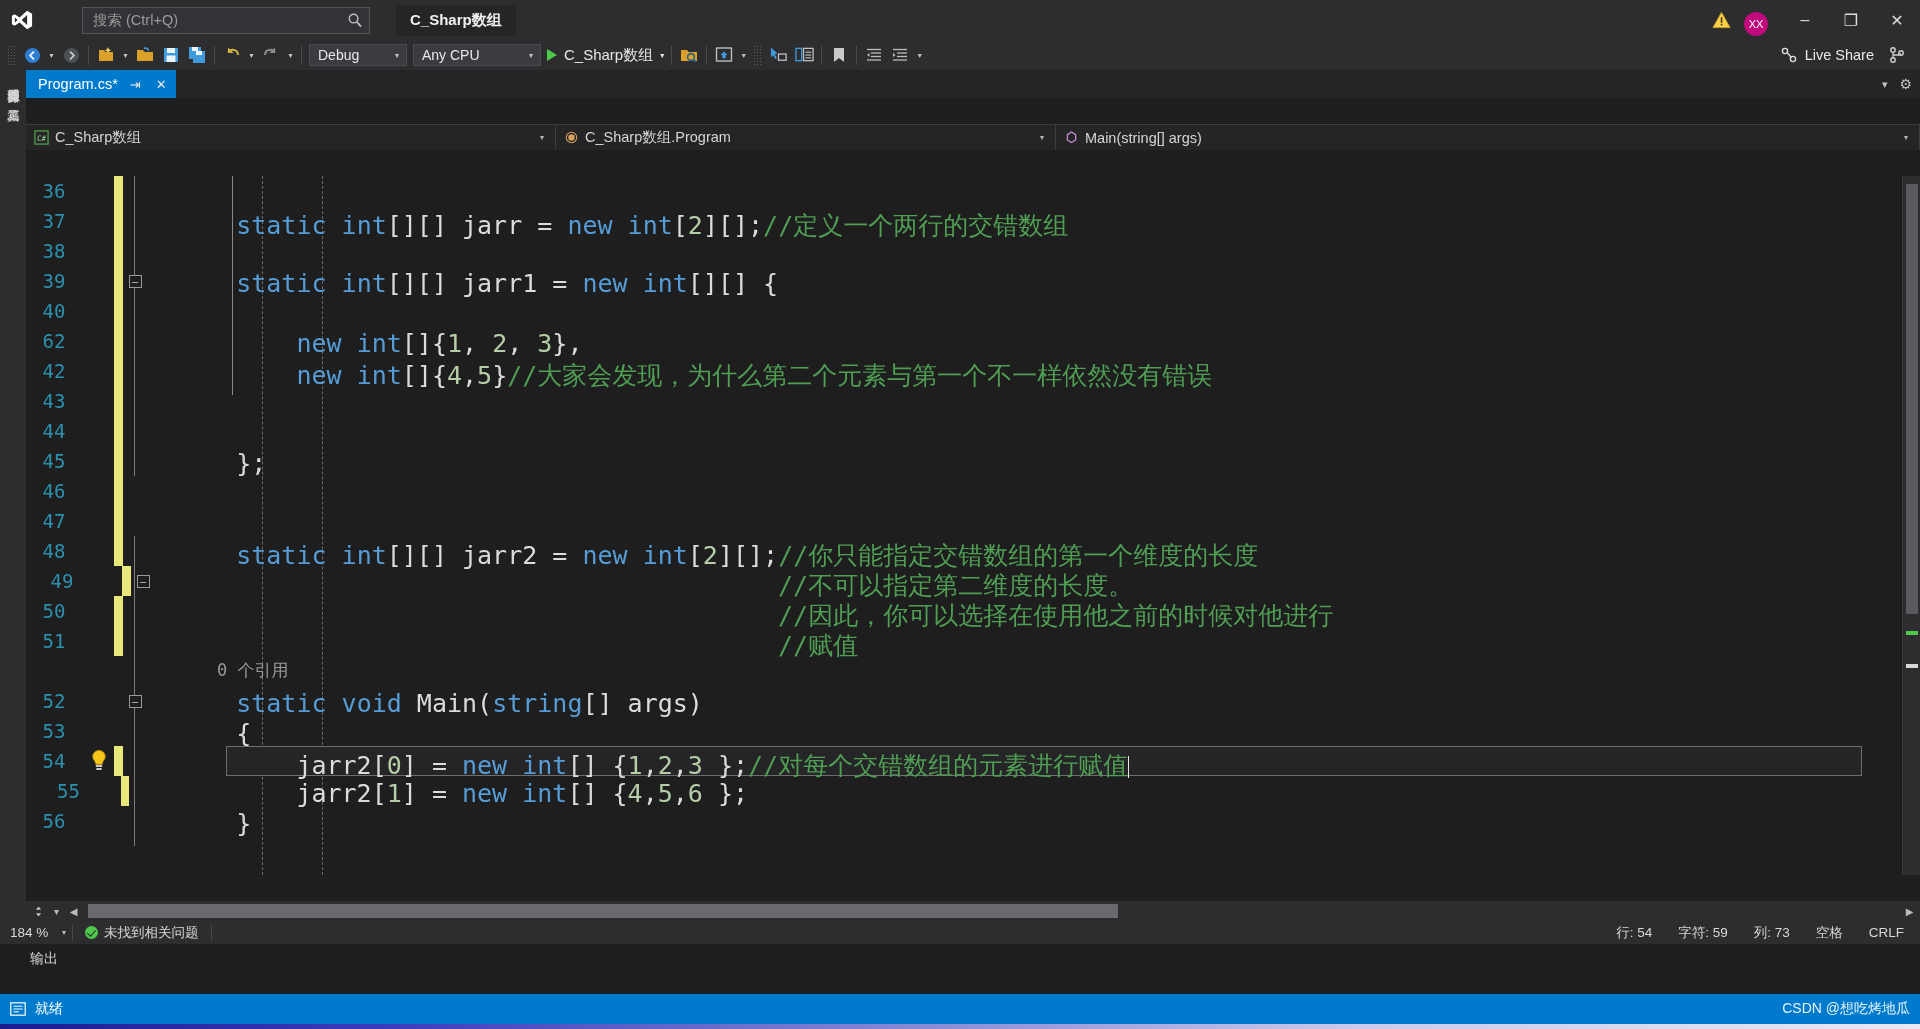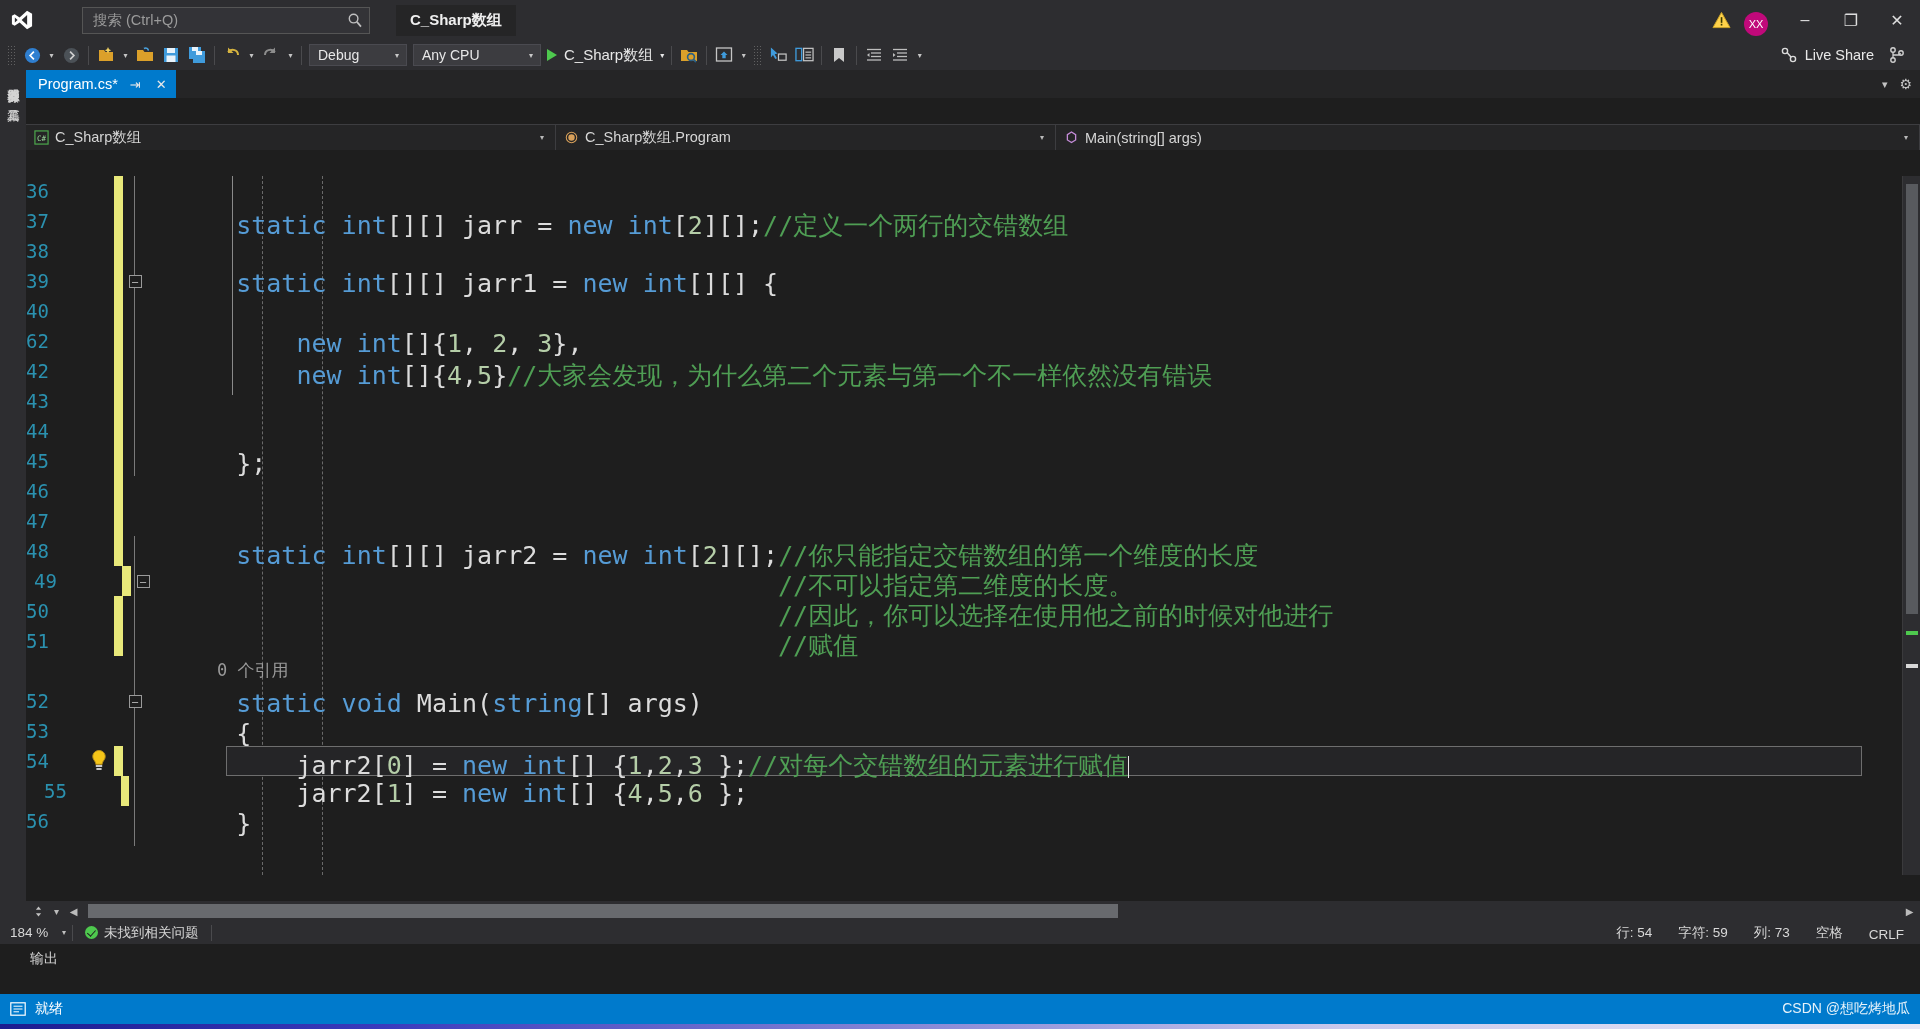--- a/index.html
+++ b/index.html
@@ -187,21 +187,21 @@
     background: #1e1e1e;
   }
   .codescroll { flex: 1 1 auto; position: relative; overflow: hidden; }
 
   .code-row {
     height: 30px;
     display: flex; align-items: center;
     position: relative;
   }
   .lnum {
-    width: 58px; text-align: left;
+    width: 58px; text-align: center;
     font-family: "DejaVu Sans Mono", monospace;
     font-size: 19px; color: #2b91af;
     padding-right: 2px;
   }
   .bulb { width: 30px; display: flex; align-items: center; justify-content: center; }
   .chgbar { width: 9px; height: 30px; }
   .chgbar.mod { background: #e8e87a; }
   .outline-col { width: 24px; position: relative; display: flex; align-items: center; justify-content: center; }
   .fold-box {
     width: 13px; height: 13px;
@@ -279,21 +279,21 @@
   .zb-issue { display: flex; align-items: center; gap: 6px; padding: 0 12px; font-family: Liberation Mono, monospace; }
   .ok-circle {
     width: 13px; height: 13px; border-radius: 50%;
     background: #4ec94e; position: relative;
   }
   .ok-circle::after {
     content: ""; position: absolute; left: 3.5px; top: 2px;
     width: 3.5px; height: 7px; border: solid #1e1e1e;
     border-width: 0 1.6px 1.6px 0; transform: rotate(42deg);
   }
-  .zb-right { margin-left: auto; display: flex; align-items: flex-end; gap: 26px; padding-right: 16px; }
+  .zb-right { margin-left: auto; display: flex; align-items: center; gap: 26px; padding-right: 16px; }
 
   .output-pane {
     height: 50px; flex: 0 0 50px;
     background: #1e1e1e;
     padding: 6px 0 0 30px;
     font-size: 14px; color: #d4d4d4;
   }
 
   .statusbar {
     height: 30px; flex: 0 0 30px;

